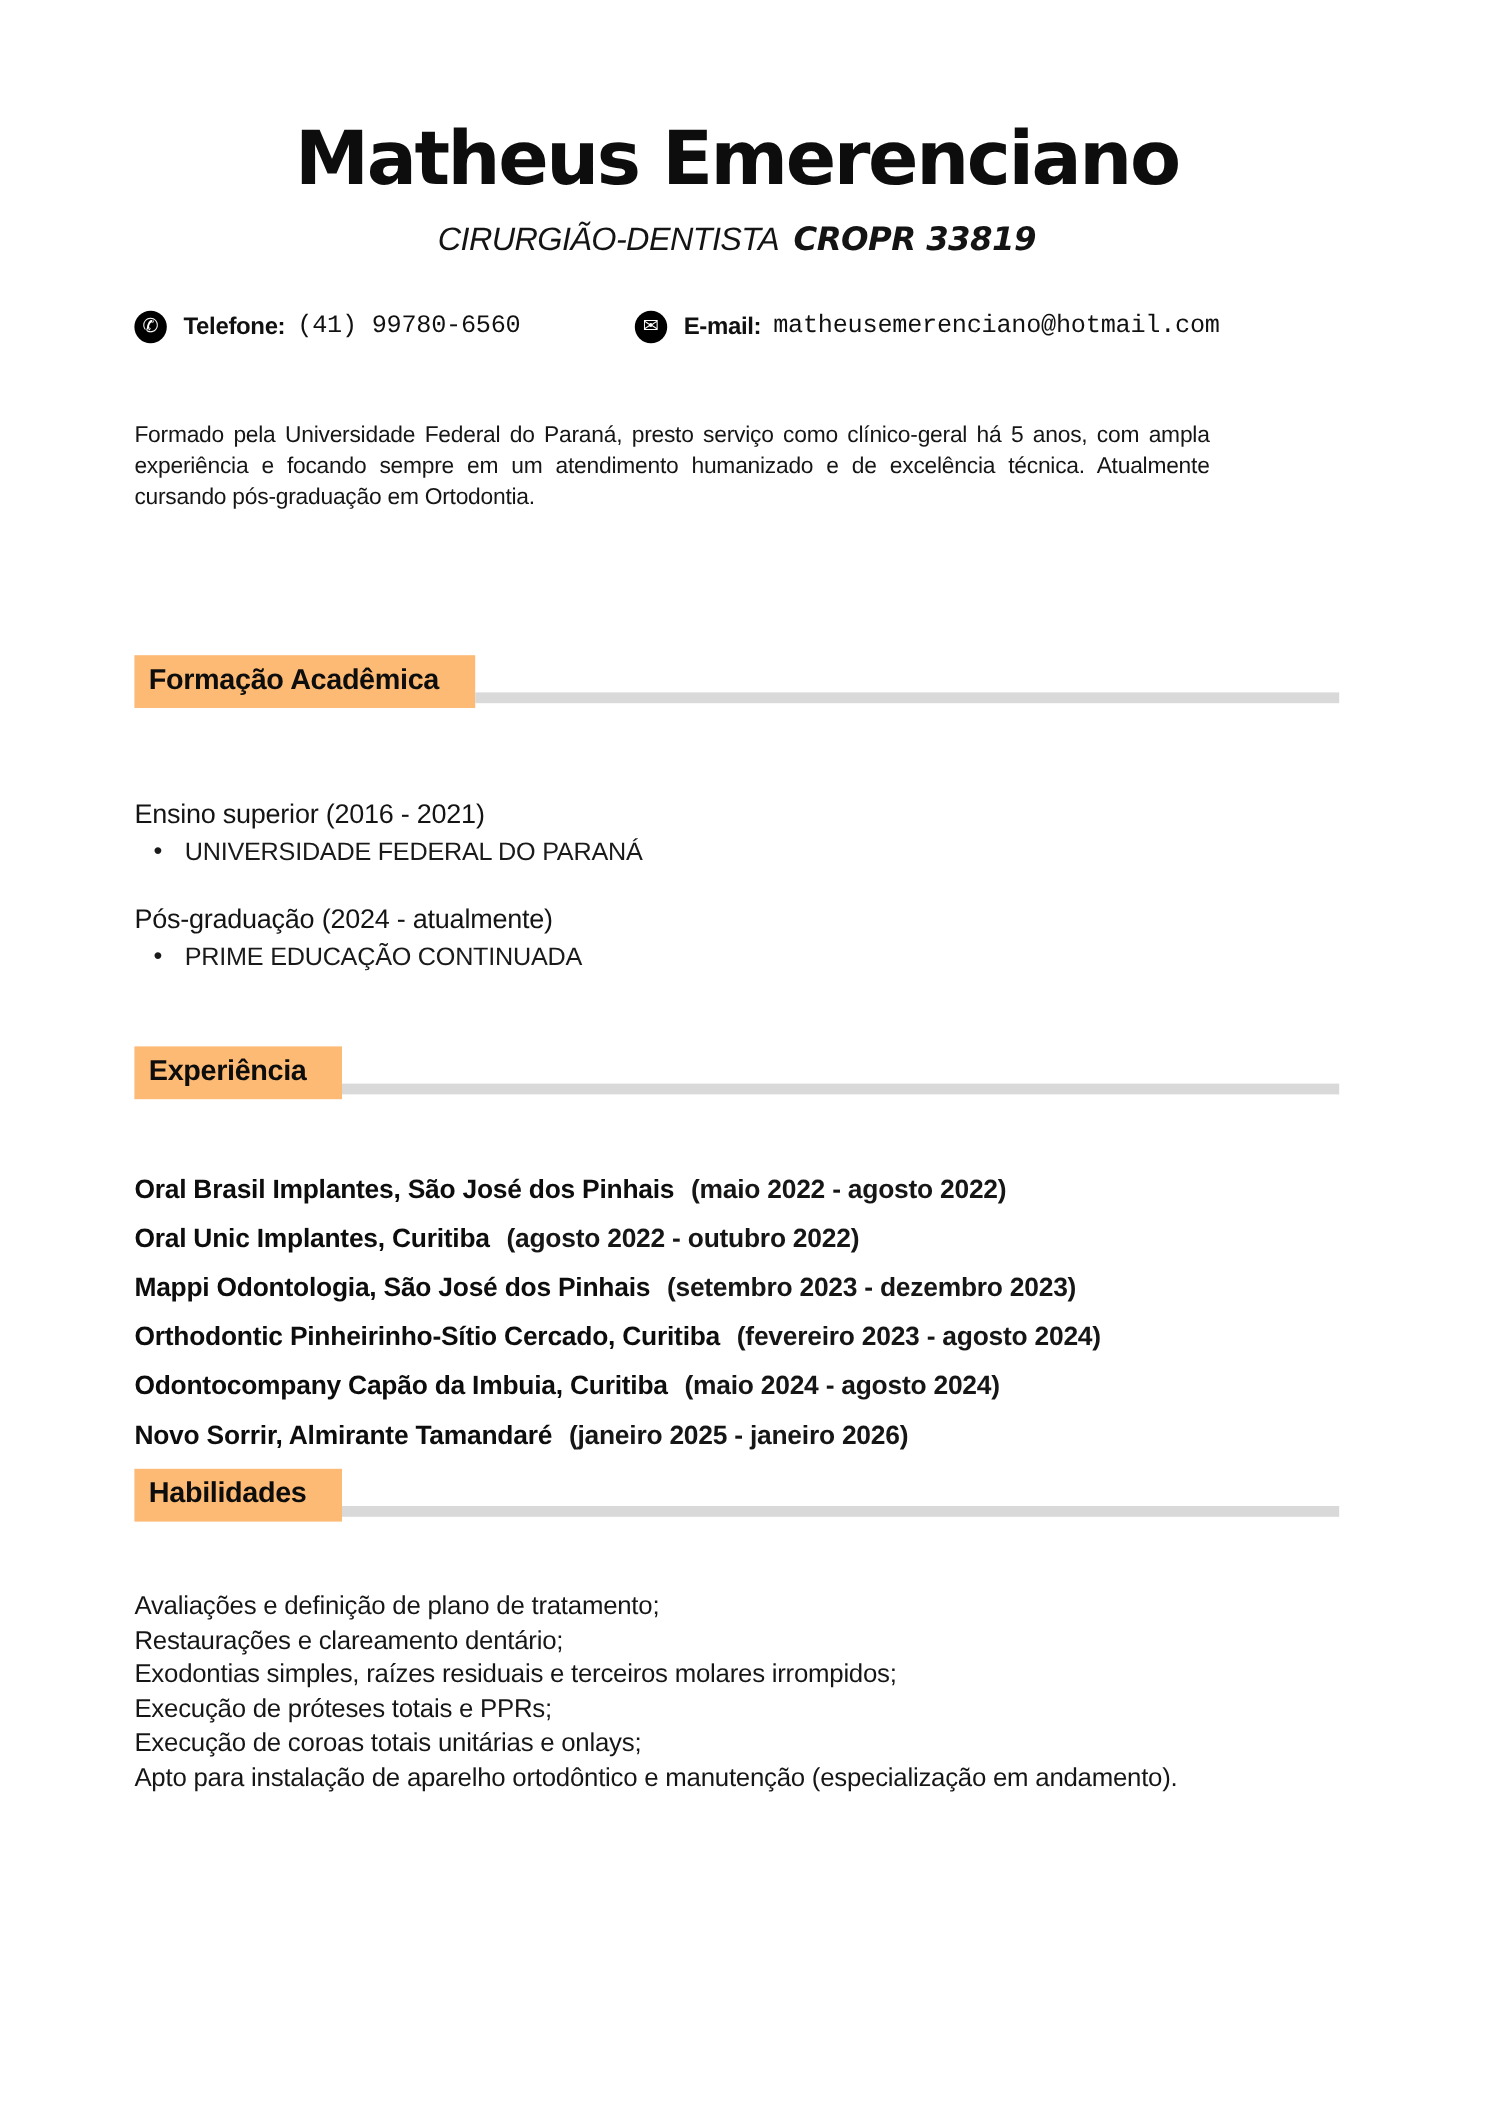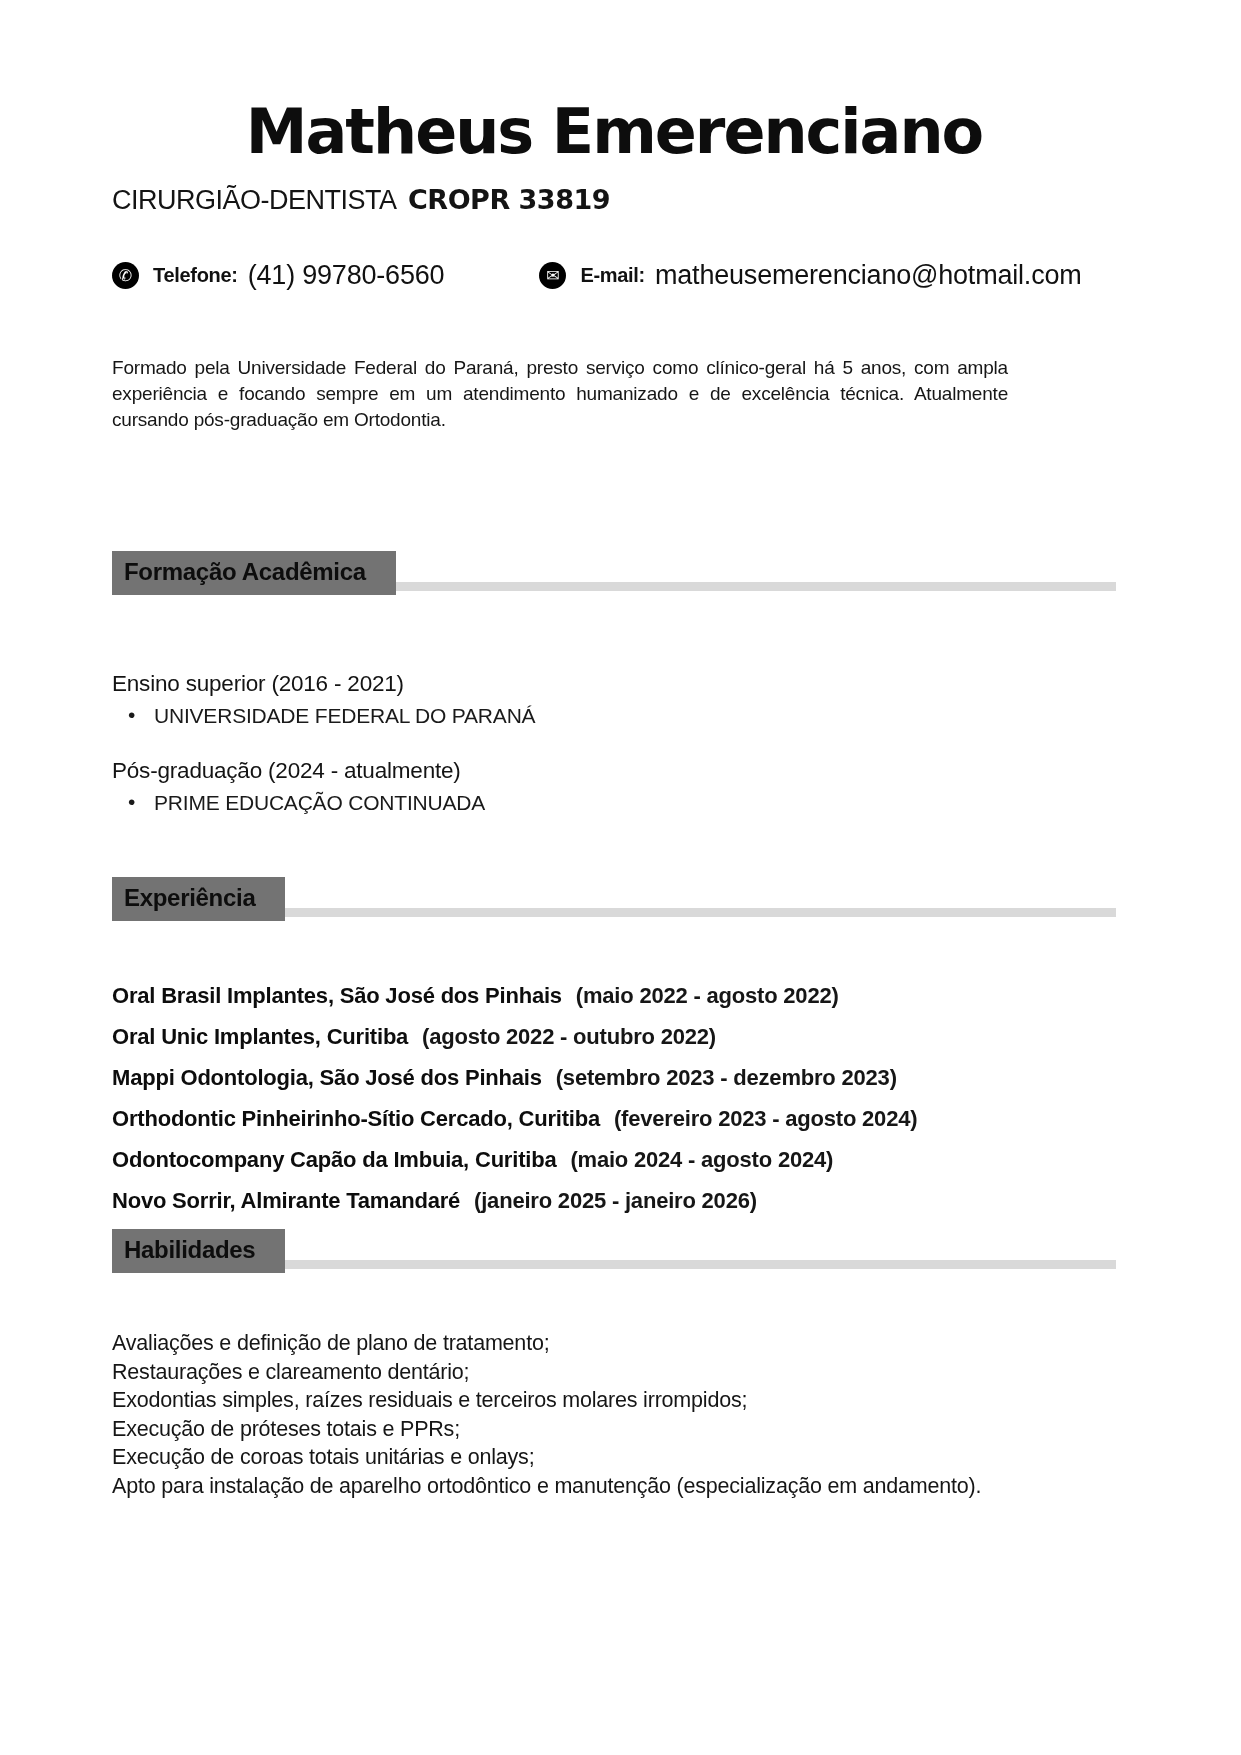--- a/index.html
+++ b/index.html
@@ -12,51 +12,51 @@
   }
   .page { width:1241px; min-height:1755px; background:#ffffff; box-sizing:border-box;
           padding:95px 125px 60px 112px; }
 
   
   .name-title {
     margin:0; text-align:center;
     font-size:62px; font-weight:bold; letter-spacing:-2px; color:#0d0d0d;
     font-family:"DejaVu Sans","Liberation Sans",sans-serif;
   }
-  .subtitle { margin-top:16px; text-align:left; font-size:27px; color:#141414;
-              letter-spacing:-0.5px; }
+  .subtitle { margin-top:16px; text-align:center; font-size:27px; color:#141414;
+              letter-spacing:-0.5px;font-style:italic; }
   .subtitle .role { font-weight:normal; }
   .subtitle .license { font-weight:bold; letter-spacing:-0.5px; margin-left:6px;
                        font-family:"DejaVu Sans","Liberation Sans",sans-serif; }
 
   
   .contact-row { display:flex; align-items:center; margin-top:44px; }
   .contact-item { display:flex; align-items:center; }
   .contact-item + .contact-item { margin-left:95px; }
   .circle-icon {
     width:27px; height:27px; border-radius:50%;
     background:#000000; color:#ffffff;
     display:inline-flex; align-items:center; justify-content:center;
     font-size:16px; line-height:1; flex:0 0 auto;
   }
   .contact-label { font-weight:bold; font-size:20px; margin-left:14px; letter-spacing:-0.3px; }
-  .contact-value { font-size:27px; margin-left:10px; letter-spacing:-0.2px; }
+  .contact-value { font-size:21px; margin-left:10px; letter-spacing:-0.2px;font-family:Liberation Mono, monospace; }
 
   
   .summary {
     margin:64px 0 0 0; max-width:896px;
     font-size:19px; line-height:1.37; text-align:justify;
     letter-spacing:-0.2px; color:#161616;
   }
 
   
   .section { margin-top:0; }
   .section-header { display:flex; align-items:flex-end; width:1004px; }
   .section-box {
-    background:#737373; padding:7px 30px 9px 12px;
+    background:#fdba74; padding:7px 30px 9px 12px;
     font-size:24px; font-weight:bold; letter-spacing:-0.3px; color:#0d0d0d;
     white-space:nowrap;
   }
   .section-bar { flex:1; height:9px; background:#d9d9d9; margin-bottom:4px; }
 
   
   .edu-entry { margin-top:30px; }
   .edu-entry.first { margin-top:76px; }
   .edu-degree { font-size:22.5px; letter-spacing:-0.2px; color:#141414; }
   .edu-list { margin:7px 0 0 0; padding:0; list-style:none; }

